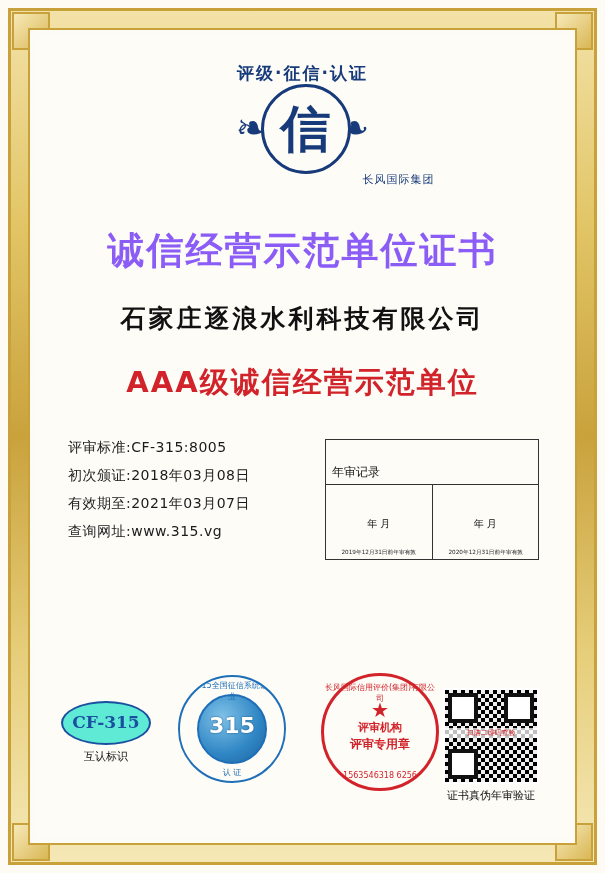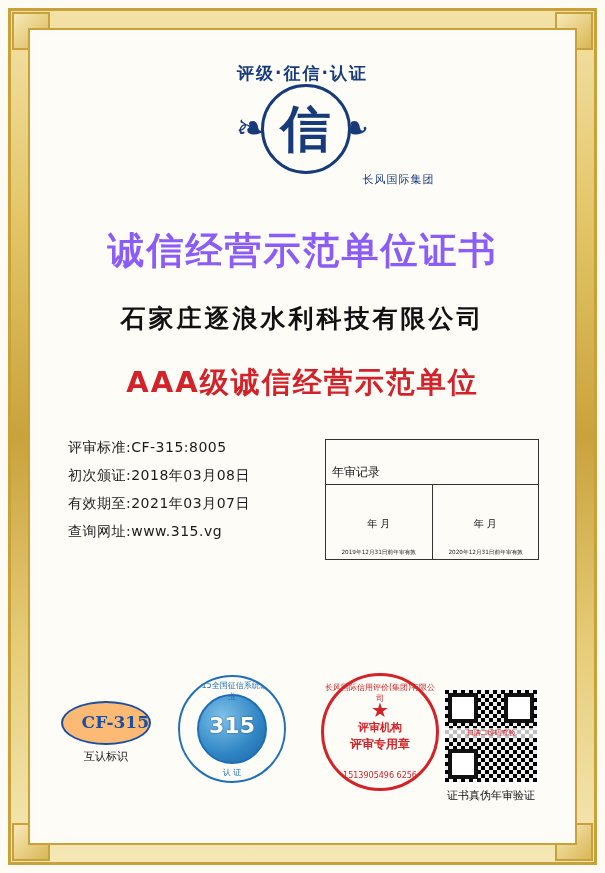--- a/index.html
+++ b/index.html
@@ -261,22 +261,21 @@
     width: 86px;
     height: 40px;
     margin: 0 auto;
     border: 2px solid #1b4fa0;
     border-radius: 50%;
     color: #1b4fa0;
     font-size: 17px;
     font-weight: bold;
     line-height: 38px;
     font-family: "DejaVu Serif", serif;
-    background: #fdba74;
-    text-align: right;
+    background: #5eead4;
   }
   
   .globe-badge { left: 140px; top: 4px; width: 112px; }
   .globe {
     position: relative;
     width: 104px;
     height: 104px;
     margin: 0 auto;
     border-radius: 50%;
     border: 2px solid #1f6fb8;
@@ -487,21 +486,21 @@
           </div>
         </div>
       </div>
 
       <div class="badge stamp-badge">
         <div class="stamp">
           <div class="stamp-top-text">长风国际信用评价(集团)有限公司</div>
           <div class="stamp-star">★</div>
           <div class="stamp-mid-text">评审机构</div>
           <div class="stamp-mid-text2">评审专用章</div>
-          <div class="stamp-bottom-text">1513905496 6256</div>
+          <div class="stamp-bottom-text">1563546318 6256</div>
         </div>
       </div>
 
       <div class="badge qr-badge">
         <div class="qr">
           <div class="qr-corner-bl"></div>
           <div class="qr-overlay">扫描二维码查验</div>
         </div>
         <div class="badge-caption">证书真伪年审验证</div>
       </div>

